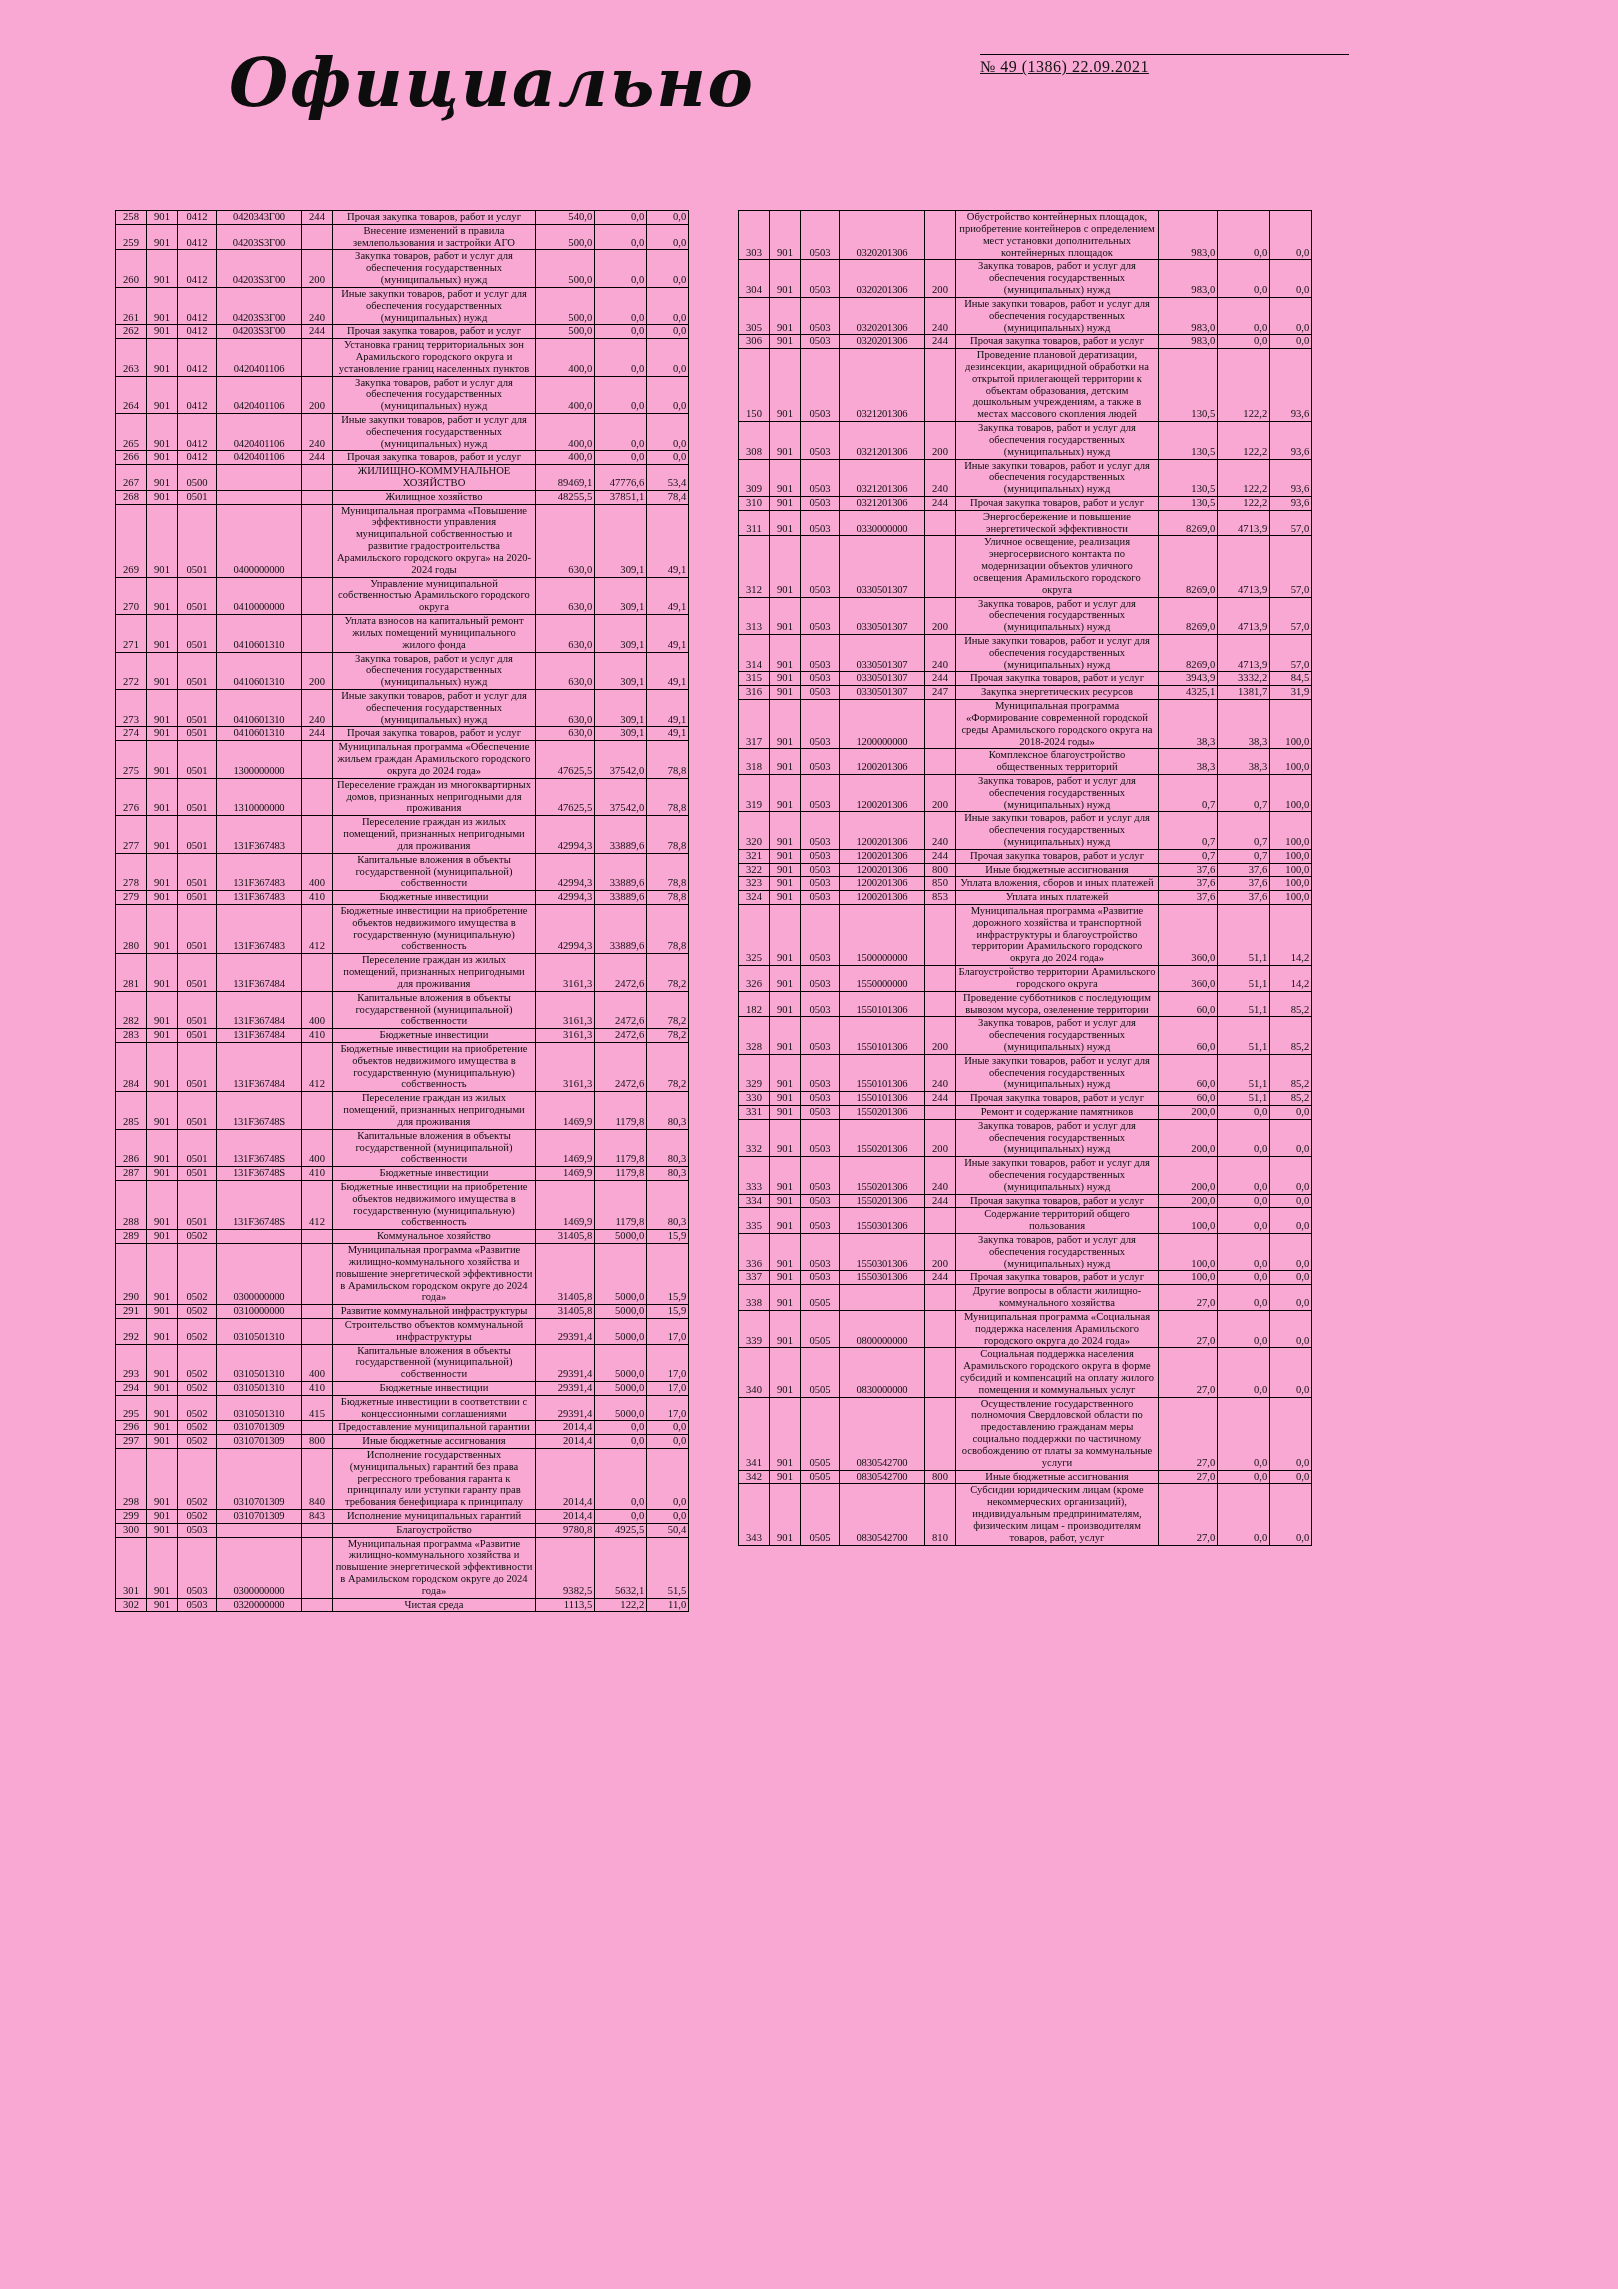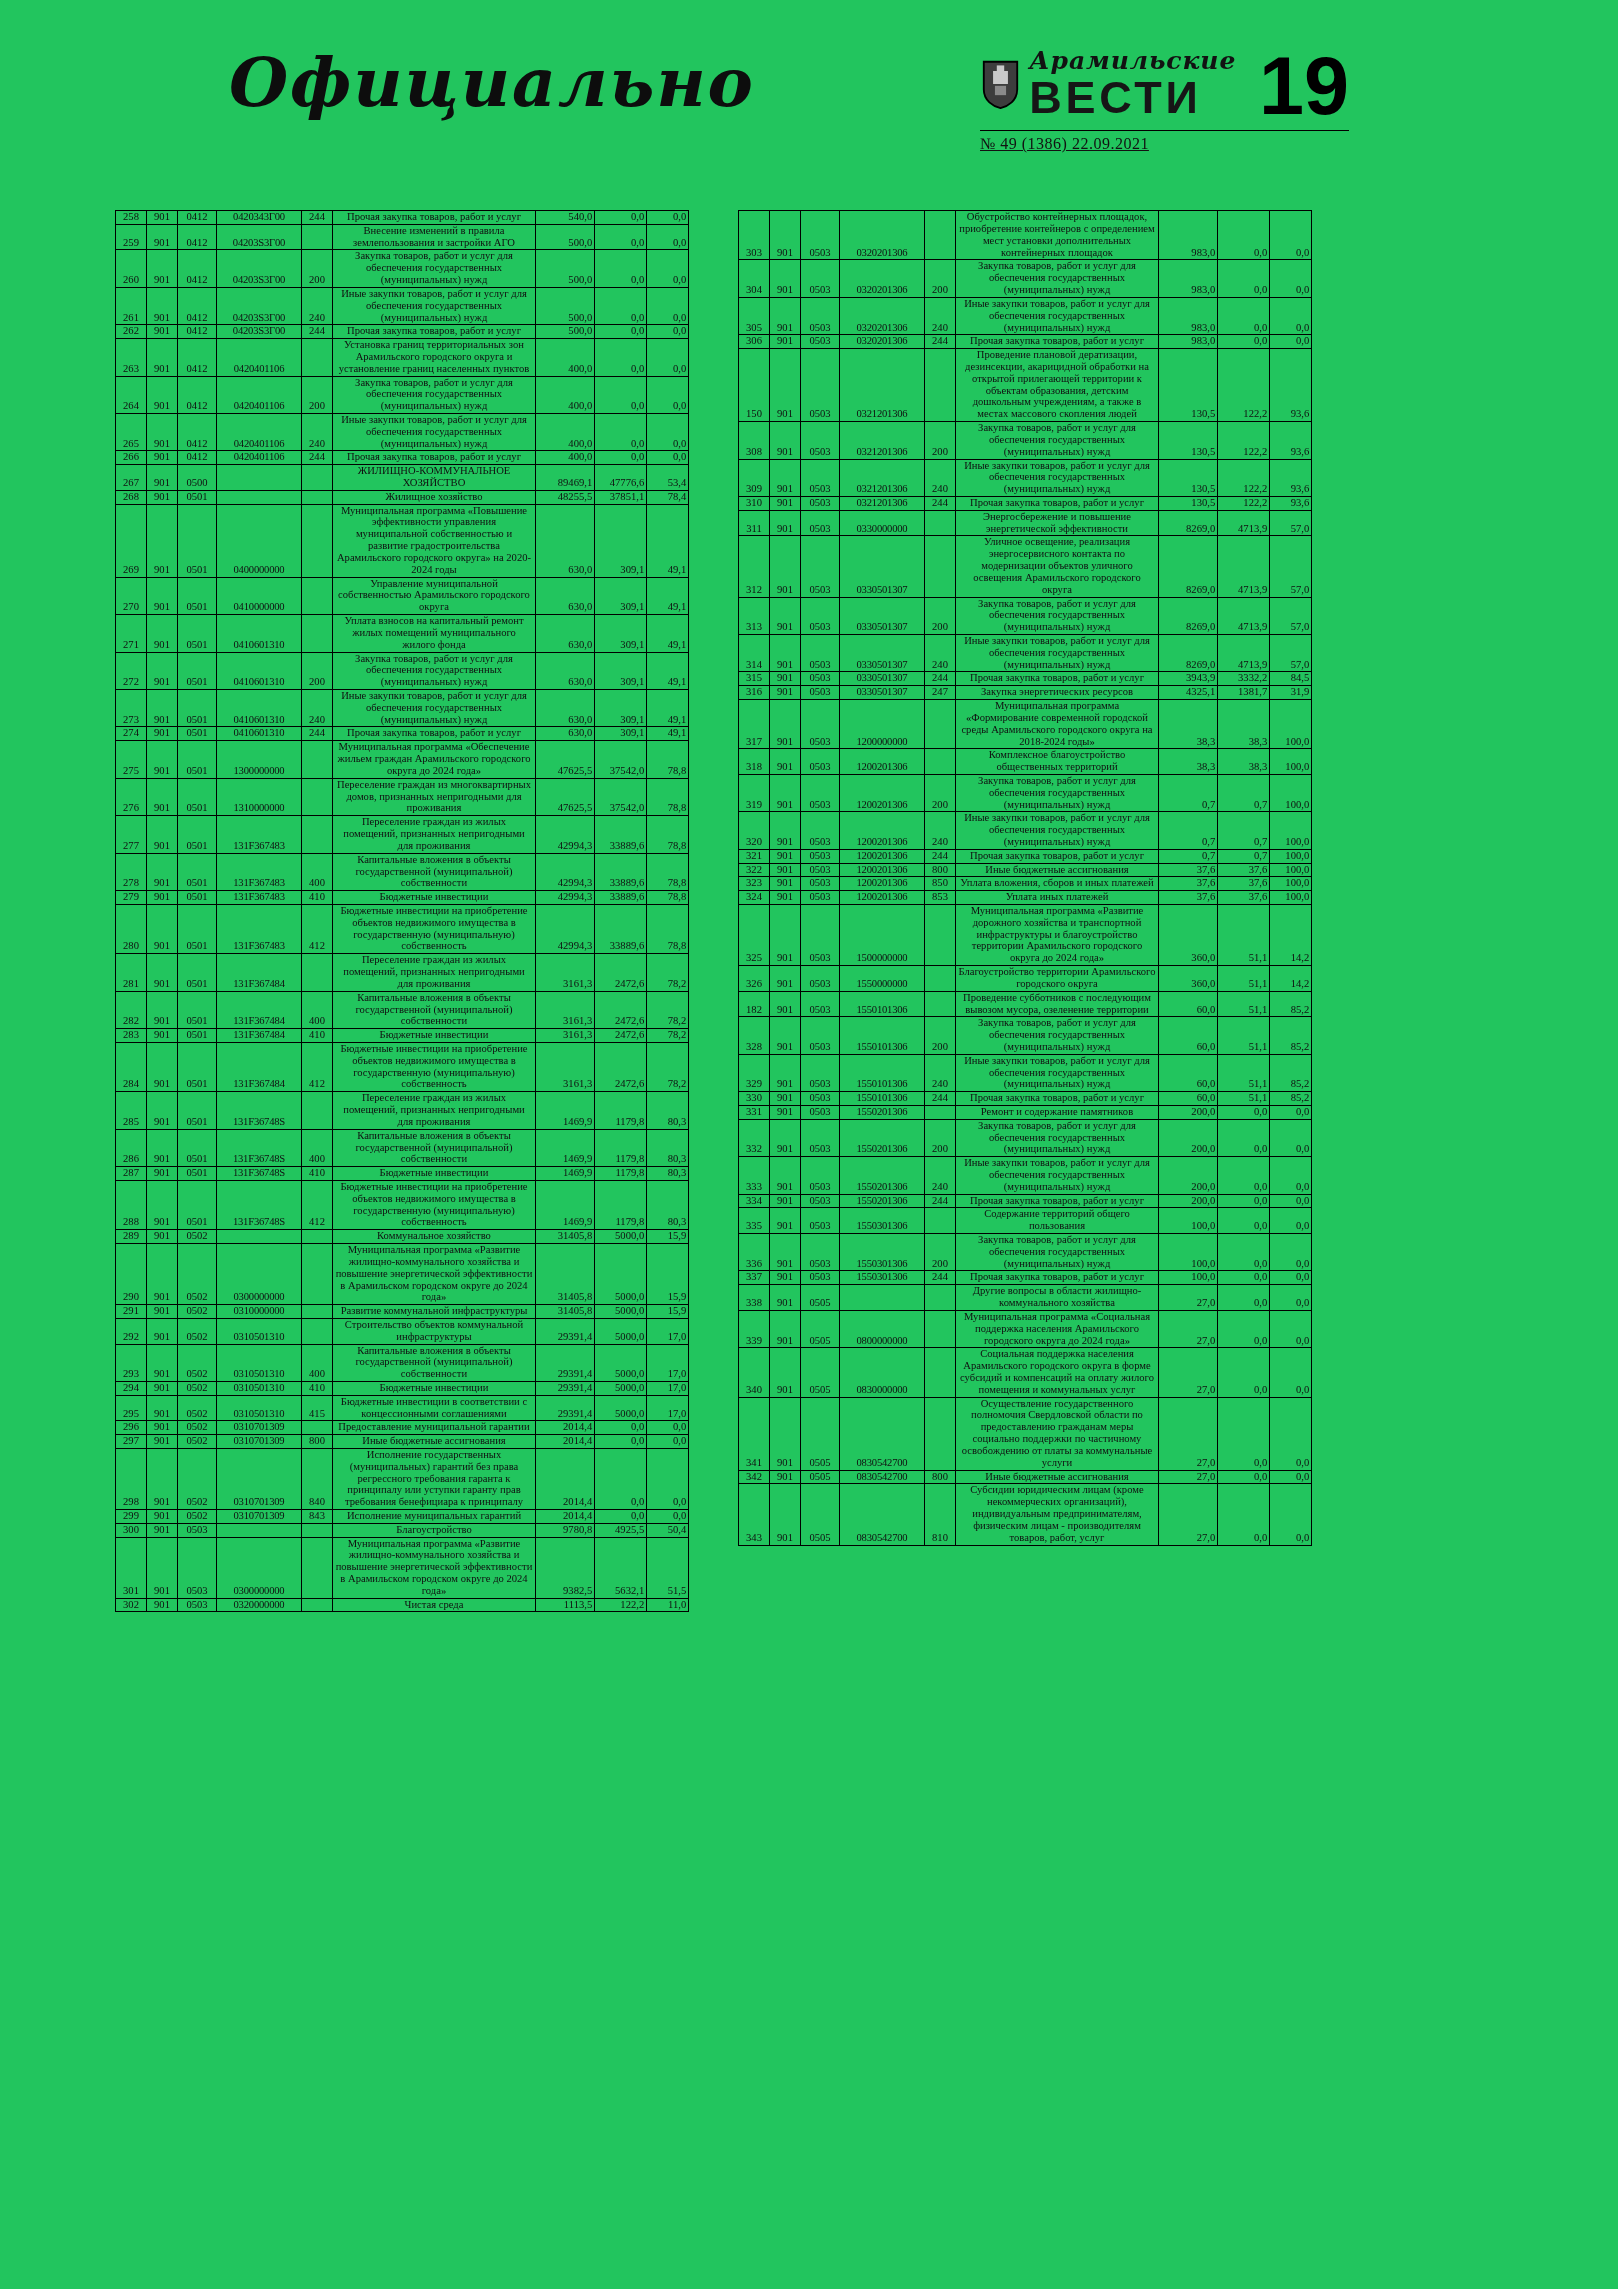--- a/index.html
+++ b/index.html
@@ -1,21 +1,21 @@
 <!DOCTYPE html>
 <html lang="ru" style="font-size:14.8px"><head>
 <meta charset="utf-8">
 <style>
   * { margin:0; padding:0; box-sizing:border-box; }
   html,body { background:#ffffff; }
   .page {
     position:relative;
     width:1619px;
     height:2290px;
-    background:#22c55e;
+    background:#f9a8d4;
     color:#121212;
     font-family:"Liberation Serif", serif;
     overflow:hidden;
   }
   
   .section-title {
     position:absolute;
     left:229px;
     top:42px;
     font-family:"DejaVu Serif", serif;
@@ -101,37 +101,20 @@
   .c-p    { width:42px;  text-align:right; padding-right:3.7px; }
 </style>
 </head>
 <body>
 
 <div class="page">
 
   <div class="section-title">Официально</div>
 
   <div class="masthead">
-    <div class="masthead-top">
-      <div class="brand-row">
-        <span class="emblem">
-          <svg viewBox="0 0 44 56" width="41" height="52">
-            <path d="M4 4 h36 v30 c0 12 -10 18 -18 20 c-8 -2 -18 -8 -18 -20 z" fill="#3d3d3d" stroke="#000" stroke-width="2"></path>
-            <rect x="14" y="14" width="16" height="14" fill="#c9c9c9"></rect>
-            <rect x="18" y="8" width="8" height="8" fill="#c9c9c9"></rect>
-            <rect x="16" y="30" width="12" height="10" fill="#8a8a8a"></rect>
-          </svg>
-        </span>
-        <div class="brand-text">
-          <span class="brand-top">Арамильские</span>
-          <span class="brand-bottom">ВЕСТИ</span>
-        </div>
-      </div>
-      <div class="page-number">19</div>
-    </div>
     <div class="masthead-rule"></div>
     <div class="issue-line">№ 49 (1386) 22.09.2021</div>
   </div>
 
   <table class="budget-table left-col">
     <tbody>
         <tr>
           <td class="c-n">258</td>
           <td class="c-g">901</td>
           <td class="c-s">0412</td>

